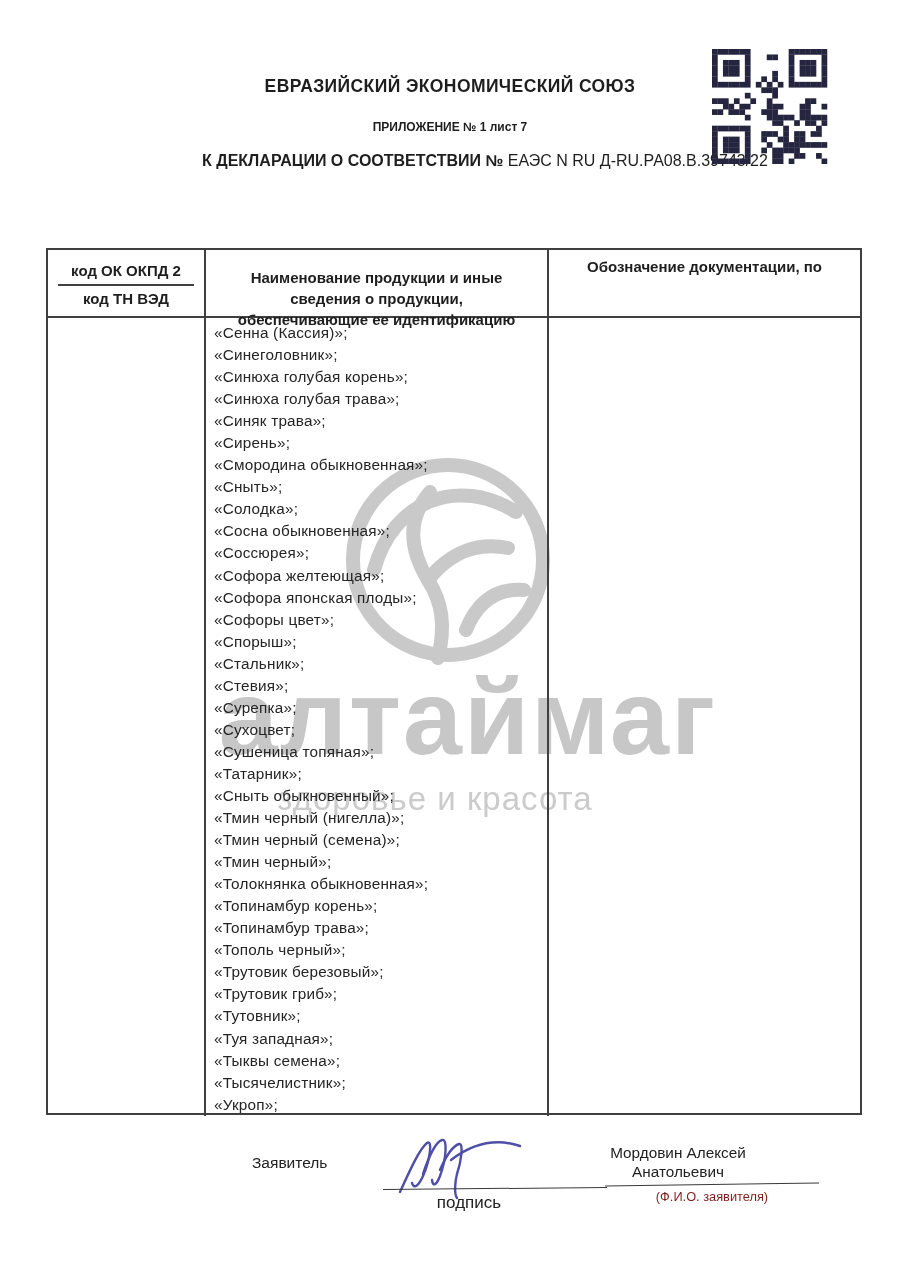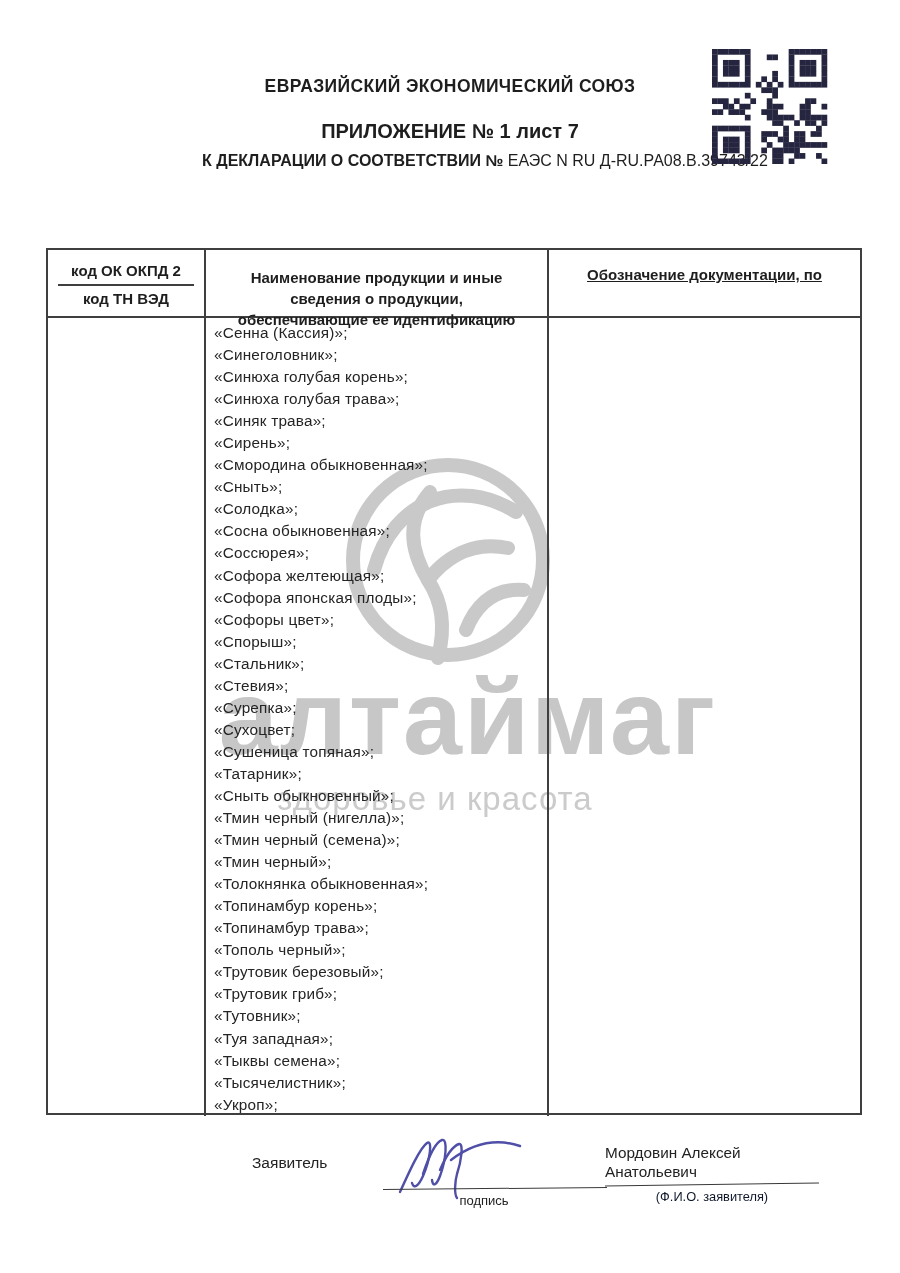--- a/index.html
+++ b/index.html
@@ -11,53 +11,53 @@
   .wm-brand{position:absolute;left:0;top:664px;width:900px;text-align:center;
     font-size:106px;font-weight:bold;color:#c7c7c7;letter-spacing:2px;line-height:1;
     transform:translateX(18px);white-space:nowrap;}
   .wm-tagline{position:absolute;left:0;top:780px;width:900px;text-align:center;
     font-size:33px;color:#cbcbcb;letter-spacing:1px;transform:translateX(-15px);white-space:nowrap;}
 
   
   .hdr1{position:absolute;top:76px;left:0;width:900px;text-align:center;
     font-size:17.5px;font-weight:bold;letter-spacing:.4px;color:#1e1e1e;}
   .hdr2{position:absolute;top:120px;left:0;width:900px;text-align:center;
-    font-size:20px;font-weight:bold;color:#1e1e1e;}
+    font-size:12px;font-weight:bold;color:#1e1e1e;}
   .hdr3{position:absolute;top:152px;left:70px;width:830px;text-align:center;
     font-size:16px;color:#1e1e1e;white-space:nowrap;}
   .hdr3 .lbl{font-weight:bold;}
   .hdr3 .num{font-weight:normal;}
 
   
   .qr{position:absolute;left:711px;top:49px;width:117px;height:115px;}
 
   
   .doc-table{position:absolute;left:46px;top:248px;width:816px;height:867px;
     border:2px solid #3f3f3f;box-sizing:border-box;background:transparent;
     display:grid;grid-template-columns:158px 343px 1fr;grid-template-rows:68px 1fr;}
   .cell{box-sizing:border-box;}
   .br{border-right:2px solid #3f3f3f;}
   .bb{border-bottom:2px solid #3f3f3f;}
   .h-c1{display:flex;flex-direction:column;align-items:center;justify-content:center;padding-top:2px;}
   .h-c1 .t{font-size:15px;font-weight:bold;color:#1e1e1e;}
   .h-c1 .rule{width:136px;border-top:2px solid #3f3f3f;margin:5px 0 4px 0;}
   .h-c2,.h-c3{text-align:center;font-size:15px;font-weight:bold;color:#1e1e1e;line-height:21px;padding-top:17px;}
-  .h-c3{padding-top:14px;text-decoration:underline;}
+  .h-c3{padding-top:6px;}
   .b-c2{padding:4px 0 0 8px;}
   .product-line{font-size:15.3px;line-height:22.04px;color:#242424;letter-spacing:.2px;white-space:nowrap;}
 
   
   .applicant{position:absolute;left:252px;top:1154px;font-size:15.5px;color:#222;}
   .sig-svg{position:absolute;left:396px;top:1134px;width:135px;height:66px;}
   .sig-line{position:absolute;left:383px;top:1188px;width:224px;border-top:1.6px solid #3a3a3a;transform:rotate(-.5deg);}
-  .sig-caption{position:absolute;left:398px;top:1193px;width:172px;text-align:center;font-size:13px;color:#222;}
-  .fio-name{position:absolute;left:605px;top:1143px;width:214px;
+  .sig-caption{position:absolute;left:383px;top:1193px;width:172px;text-align:center;font-size:17px;color:#222;}
+  .fio-name{position:absolute;left:571px;top:1143px;width:214px;text-align:center;
     font-size:15.3px;line-height:19px;color:#222;}
   .fio-line{position:absolute;left:605px;top:1184px;width:214px;border-top:1.6px solid #3a3a3a;transform:rotate(-.8deg);}
-  .fio-caption{position:absolute;left:605px;top:1189px;width:214px;text-align:center;font-size:12.8px;color:#0f172a;}
+  .fio-caption{position:absolute;left:605px;top:1189px;width:214px;text-align:center;font-size:12.8px;color:#7f1d1d;}
 </style>
 </head>
 <body>
 
 <div class="page">
 
   <svg class="wm-logo" viewBox="0 0 220 220" fill="none" stroke="#c9c9c9" stroke-width="14" stroke-linecap="round">
     <circle cx="110" cy="110" r="95"></circle>
     <path d="M 100,208 C 108,175 104,152 90,130"></path>
     <path d="M 90,130 C 72,100 68,70 92,42"></path>

